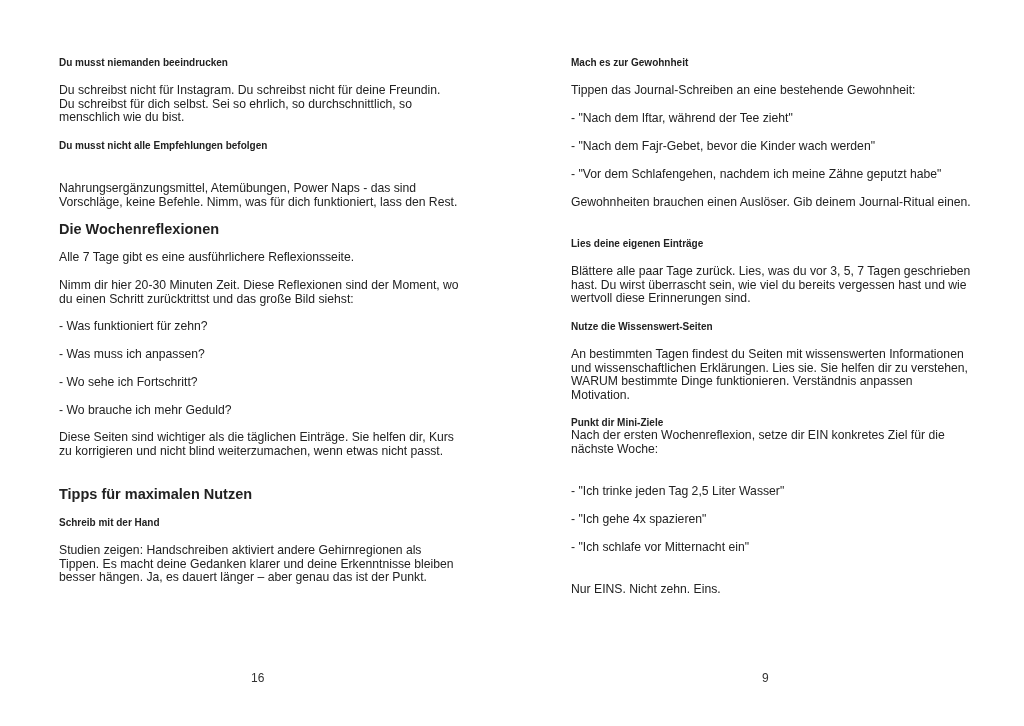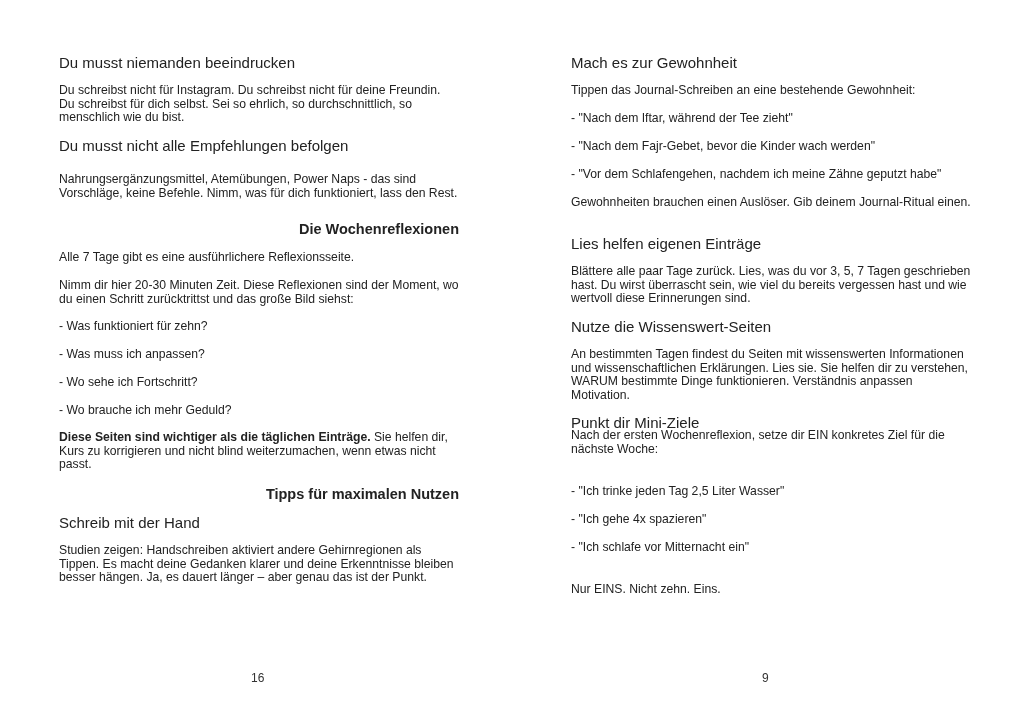--- a/index.html
+++ b/index.html
@@ -5,34 +5,34 @@
   html, body { margin:0; padding:0; background:#ffffff; }
   body { width:1024px; height:726px; position:relative; overflow:hidden;
          font-family:"Liberation Sans", sans-serif; color:#222222; }
   .page { position:absolute; top:0; height:726px; width:512px; }
   .page.left { left:0; }
   .page.right { left:512px; }
   .col { position:absolute; top:56px; width:400px; font-size:12.2px; line-height:13.5px; }
   .left .col { left:59px; }
   .right .col { left:59px; }
   .blk { position:absolute; left:0; width:400px; margin:0; }
-  .h3 { font-weight:normal; font-size:15px; }
-  .h2 { font-weight:bold; font-size:14.5px; line-height:17px;text-align:right; }
-  .b { font-weight:bold; }
+  .h3 { font-weight:bold; font-size:10px; }
+  .h2 { font-weight:bold; font-size:14.5px; line-height:17px; }
+  .b { font-weight:normal; }
   .pnum { position:absolute; top:671px; font-size:12px; color:#333; }
 </style>
 </head>
 <body>
 
 <div class="page left">
   <div class="col">
     <p class="blk h3" style="top:0px">Du musst niemanden beeindrucken</p>
     <p class="blk" style="top:28px">Du schreibst nicht für Instagram. Du schreibst nicht für deine Freundin. Du schreibst für dich selbst. Sei so ehrlich, so durchschnittlich, so menschlich wie du bist.</p>
     <p class="blk h3" style="top:83px">Du musst nicht alle Empfehlungen befolgen</p>
-    <p class="blk" style="top:117px">Nahrungsergänzungsmittel, Atemübungen, Power Naps - das sind Vorschläge, keine Befehle. Nimm, was für dich funktioniert, lass den Rest.</p>
+    <p class="blk" style="top:126px">Nahrungsergänzungsmittel, Atemübungen, Power Naps - das sind Vorschläge, keine Befehle. Nimm, was für dich funktioniert, lass den Rest.</p>
     <p class="blk h2" style="top:165px">Die Wochenreflexionen</p>
     <p class="blk" style="top:195px">Alle 7 Tage gibt es eine ausführlichere Reflexionsseite.</p>
     <p class="blk" style="top:223px">Nimm dir hier 20-30 Minuten Zeit. Diese Reflexionen sind der Moment, wo du einen Schritt zurücktrittst und das große Bild siehst:</p>
     <p class="blk" style="top:264px">- Was funktioniert für zehn?</p>
     <p class="blk" style="top:292px">- Was muss ich anpassen?</p>
     <p class="blk" style="top:320px">- Wo sehe ich Fortschritt?</p>
     <p class="blk" style="top:348px">- Wo brauche ich mehr Geduld?</p>
     <p class="blk" style="top:375px"><span class="b">Diese Seiten sind wichtiger als die täglichen Einträge.</span><span> Sie helfen dir, Kurs zu korrigieren und nicht blind weiterzumachen, wenn etwas nicht passt.</span></p>
     <p class="blk h2" style="top:430px">Tipps für maximalen Nutzen</p>
     <p class="blk h3" style="top:460px">Schreib mit der Hand</p>
@@ -42,21 +42,21 @@
 </div>
 
 <div class="page right">
   <div class="col">
     <p class="blk h3" style="top:0px">Mach es zur Gewohnheit</p>
     <p class="blk" style="top:28px">Tippen das Journal-Schreiben an eine bestehende Gewohnheit:</p>
     <p class="blk" style="top:56px">- "Nach dem Iftar, während der Tee zieht"</p>
     <p class="blk" style="top:84px">- "Nach dem Fajr-Gebet, bevor die Kinder wach werden"</p>
     <p class="blk" style="top:112px">- "Vor dem Schlafengehen, nachdem ich meine Zähne geputzt habe"</p>
     <p class="blk" style="top:140px">Gewohnheiten brauchen einen Auslöser. Gib deinem Journal-Ritual einen.</p>
-    <p class="blk h3" style="top:181px">Lies helfen eigenen Einträge</p>
+    <p class="blk h3" style="top:181px">Lies deine eigenen Einträge</p>
     <p class="blk" style="top:209px">Blättere alle paar Tage zurück. Lies, was du vor 3, 5, 7 Tagen geschrieben hast. Du wirst überrascht sein, wie viel du bereits vergessen hast und wie wertvoll diese Erinnerungen sind.</p>
     <p class="blk h3" style="top:264px">Nutze die Wissenswert-Seiten</p>
     <p class="blk" style="top:292px">An bestimmten Tagen findest du Seiten mit wissenswerten Informationen und wissenschaftlichen Erklärungen. Lies sie. Sie helfen dir zu verstehen, WARUM bestimmte Dinge funktionieren. Verständnis anpassen Motivation.</p>
     <p class="blk h3" style="top:360px">Punkt dir Mini-Ziele</p>
     <p class="blk" style="top:373px">Nach der ersten Wochenreflexion, setze dir EIN konkretes Ziel für die nächste Woche:</p>
     <p class="blk" style="top:429px">- "Ich trinke jeden Tag 2,5 Liter Wasser"</p>
     <p class="blk" style="top:457px">- "Ich gehe 4x spazieren"</p>
     <p class="blk" style="top:485px">- "Ich schlafe vor Mitternacht ein"</p>
     <p class="blk" style="top:527px">Nur EINS. Nicht zehn. Eins.</p>
   </div>

